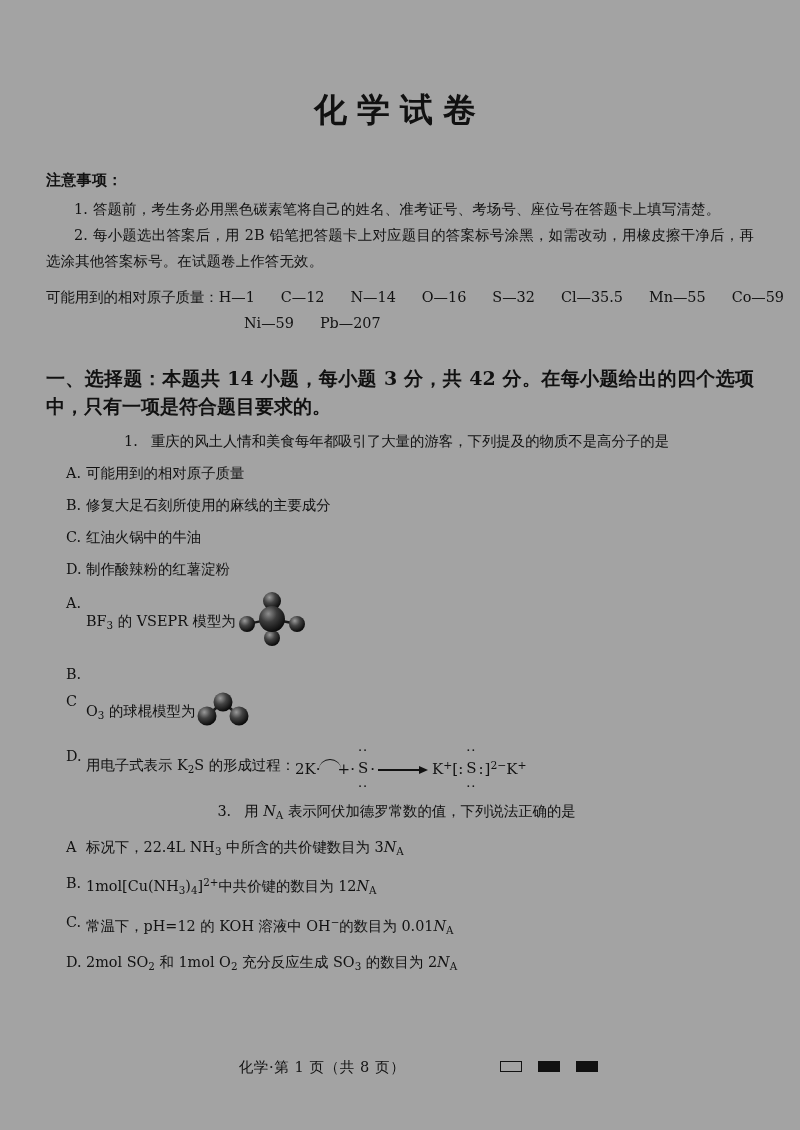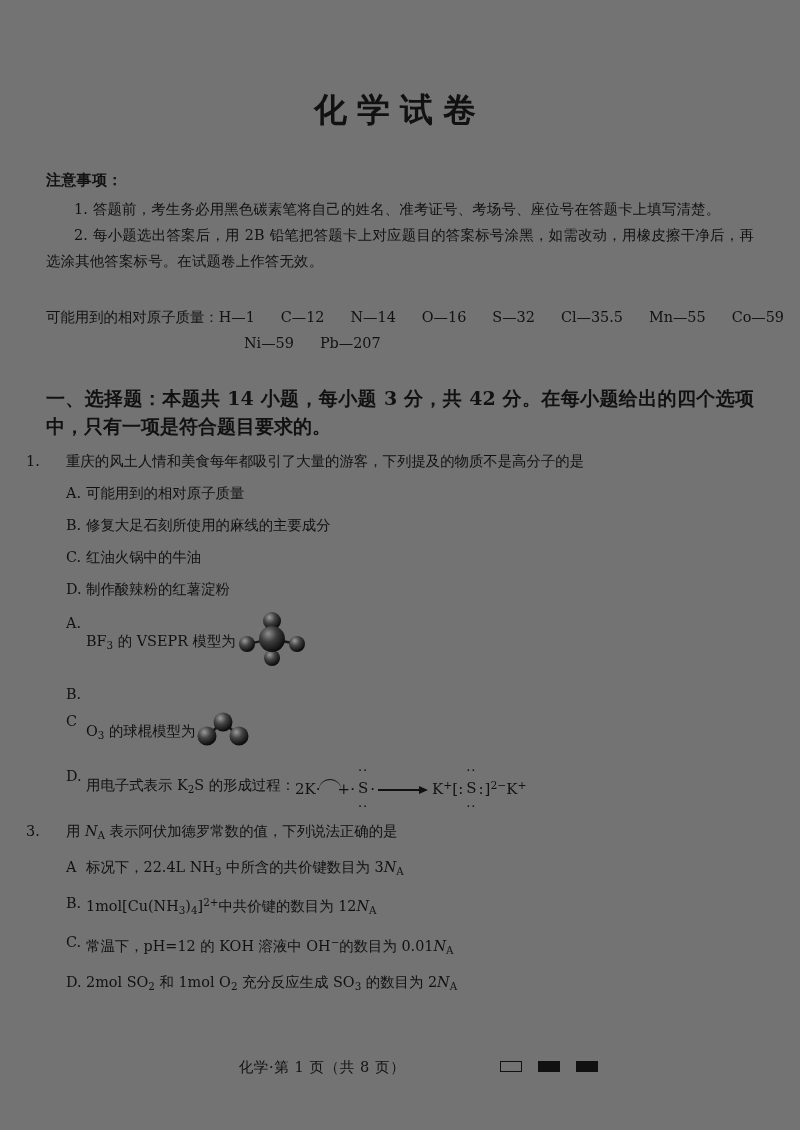--- a/index.html
+++ b/index.html
@@ -14,21 +14,21 @@
     font-family: "DejaVu Serif", "Liberation Serif", serif;
     color: #111111;
     overflow: hidden;
   }
 
   .page {
     position: absolute;
     left: 0; top: 0;
     width: 800px;
     height: 1130px;
-    background: #737373;
+    background: #a3a3a3;
     box-sizing: border-box;
     padding: 0 46px;
   }
 
   
   .doc-title {
     text-align: center;
     font-size: 33px;
     font-weight: bold;
     letter-spacing: 10px;
@@ -51,21 +51,21 @@
     font-size: 14.4px;
     line-height: 26px;
     margin: 0;
     text-indent: 28px;
     text-align: justify;
     letter-spacing: 0.2px;
   }
 
   
   .mass-block {
-    margin-top: 30px;
+    margin-top: 10px;
     font-size: 14.4px;
     line-height: 26px;
   }
   .mass-line1 {
     white-space: nowrap;
   }
   .mass-line2 {
     padding-left: 198px;
   }
   .mass-item { display: inline-block; margin-right: 26px; }
@@ -83,20 +83,21 @@
   
   .question {
     margin-top: 9px;
   }
   .q-stem {
     font-size: 14.4px;
     line-height: 25px;
     margin: 0;
     padding-left: 20px;
     text-indent: -20px;
+    text-align: center;
   }
   .q-num { display: inline-block; min-width: 20px; }
 
   .opt {
     font-size: 14.4px;
     line-height: 25px;
     margin: 7px 0 0 0;
     padding-left: 40px;
     position: relative;
     min-height: 20px;

